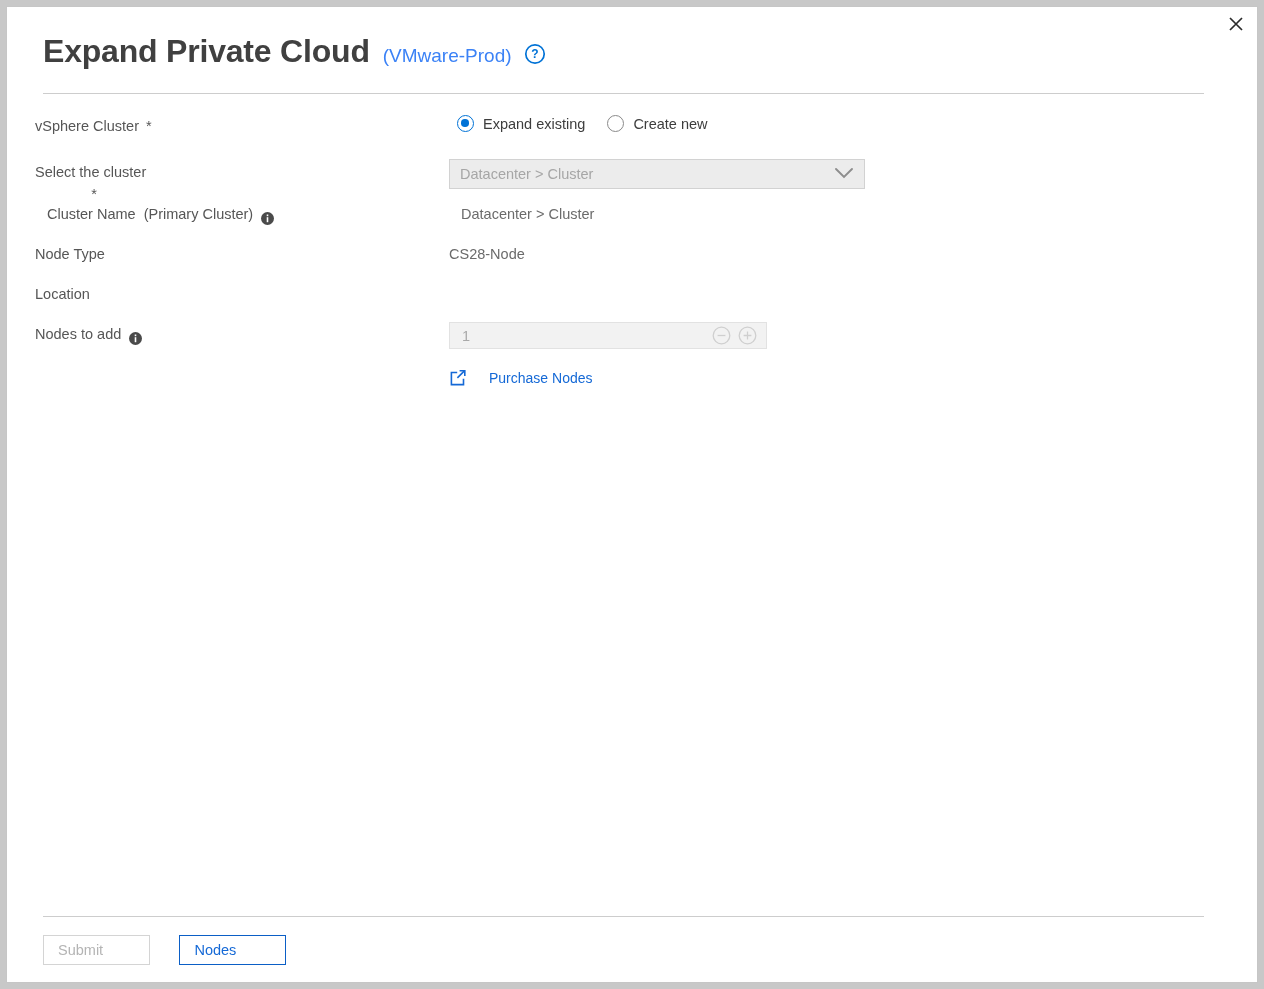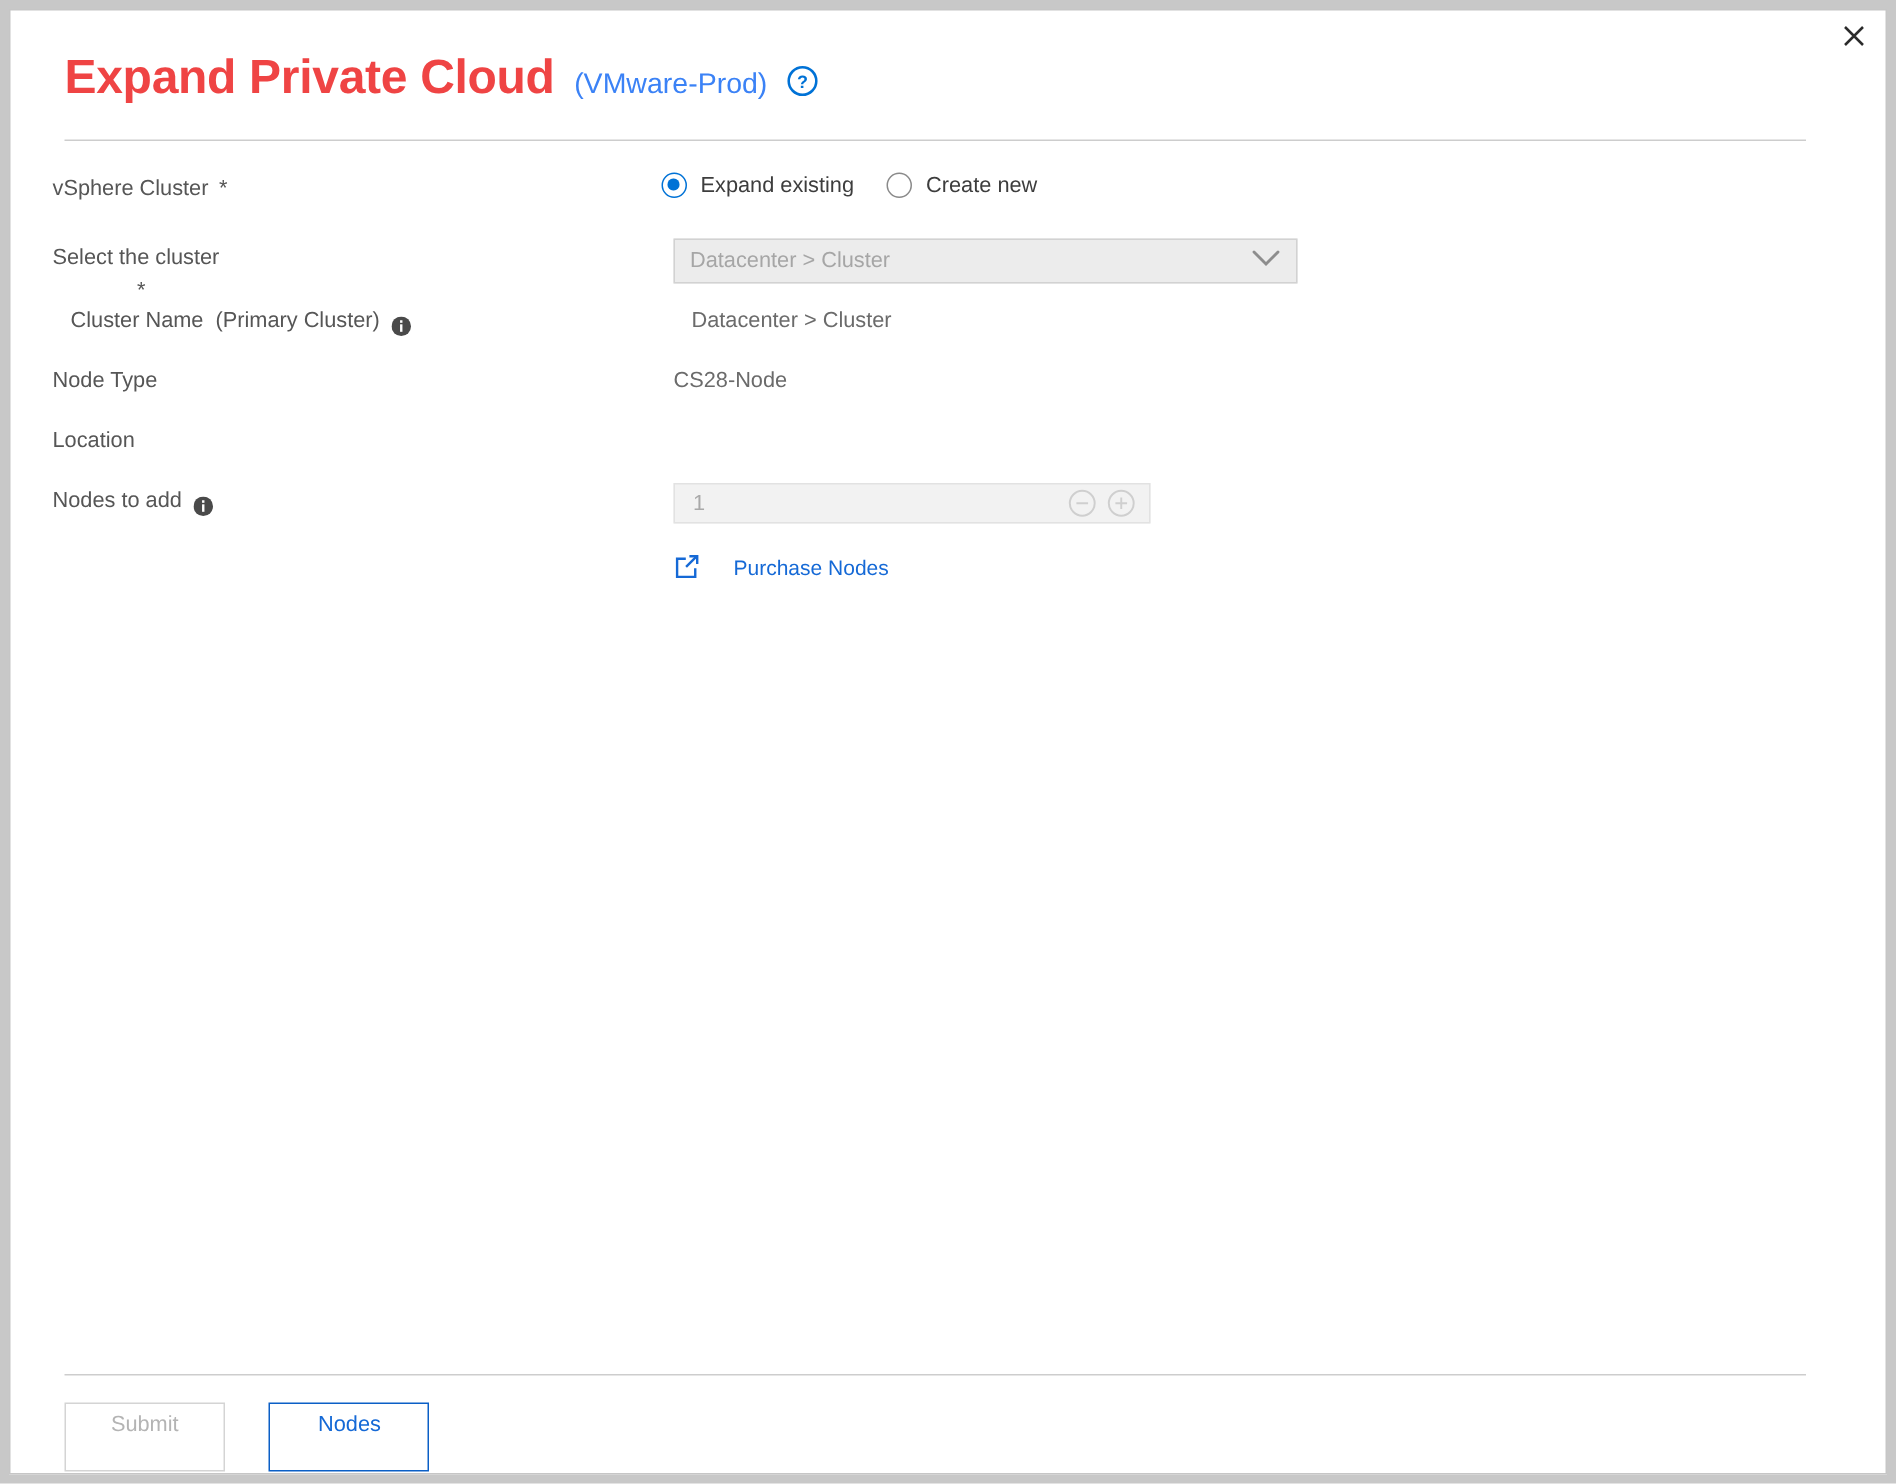--- a/index.html
+++ b/index.html
@@ -44,21 +44,21 @@
   .title-row {
     position: absolute;
     left: 36px;
     top: 28px;
     display: flex;
     align-items: baseline;
   }
   .title-main {
     font-size: 32px;
     font-weight: bold;
-    color: #ef4444;
+    color: #404040;
     letter-spacing: -0.2px;
     line-height: 1;
   }
   .title-sub {
     font-size: 19px;
     color: #3b82f6;
     margin-left: 13px;
     line-height: 1;
   }
   .help-icon {
@@ -126,21 +126,21 @@
     left: 442px;
     font-size: 14.5px;
     color: #6b6b6b;
     white-space: nowrap;
     line-height: 22px;
   }
 
   
   .radio-group {
     position: absolute;
-    left: 434px;
+    left: 450px;
     top: 0px;
     display: flex;
     align-items: center;
     justify-content: flex-end;
   }
   .radio-option {
     display: flex;
     align-items: center;
     cursor: pointer;
     margin-right: 22px;
@@ -245,24 +245,24 @@
   }
 
   
   .footer {
     position: absolute;
     left: 36px;
     top: 928px;
   }
   .btn {
     display: inline-block;
-    height: 46px;
+    height: 30px;
     min-width: 107px;
     line-height: 28px;
-    text-align: center;
+    text-align: left;
     font-size: 14.5px;
     font-family: "Liberation Sans", sans-serif;
     background: #ffffff;
     padding: 0 14px;
   }
   .btn-submit {
     border: 1px solid #d4d4d4;
     color: #b4b4b4;
     cursor: default;
   }

